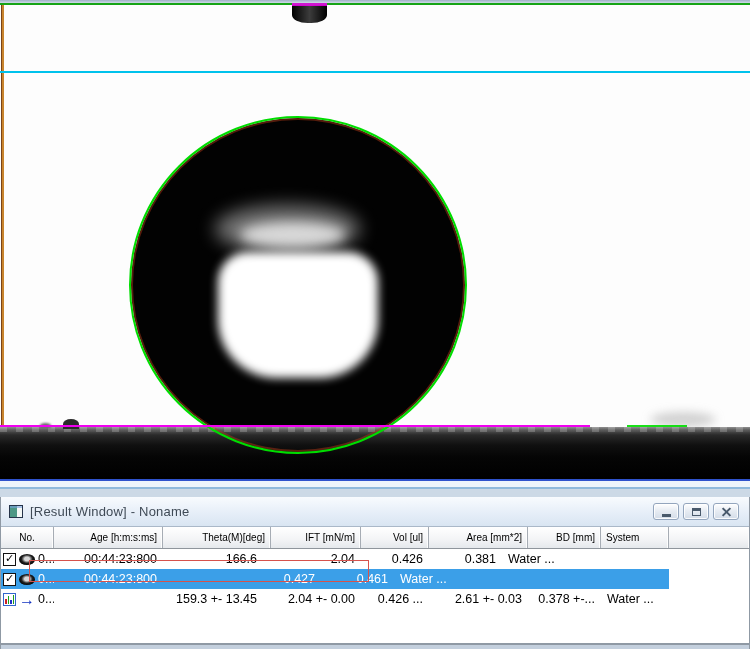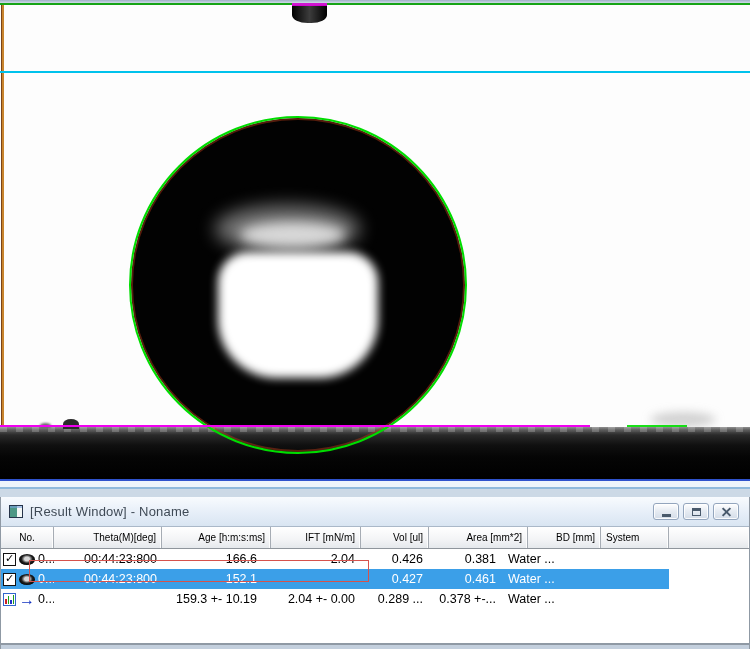--- a/index.html
+++ b/index.html
@@ -162,22 +162,22 @@
           </div>
         <div class="win-btn">
             <div class="glyph-close"></div>
           </div>
       </div>
     </div>
 
     <div class="table">
       <div class="thead">
         <div class="th col-no">No.</div>
+        <div class="th col-age">Age [h:m:s:ms]</div>
         <div class="th col-theta">Theta(M)[deg]</div>
-        <div class="th col-age">Age [h:m:s:ms]</div>
         <div class="th col-ift">IFT [mN/m]</div>
         <div class="th col-vol">Vol [ul]</div>
         <div class="th col-area">Area [mm*2]</div>
         <div class="th col-bd">BD [mm]</div>
         <div class="th col-system">System</div>
         <div class="th col-fill"></div>
       </div>
 
       <div class="tbody">
 
@@ -199,42 +199,42 @@
 
         <div class="tr selected">
           <div class="td col-no">
             <span class="checkbox">
                 <span class="check">✓</span>
               </span>
             <span class="drop-icon"></span>
             <span>0...</span>
           </div>
           <div class="td col-age">00:44:23:800</div>
-          <div class="td col-theta">152.1</div>
           <div class="td col-ift"></div>
           <div class="td col-vol">0.427</div>
           <div class="td col-bd">0.461</div>
           <div class="td col-system">Water ...</div>
         </div>
 
         <div class="tr">
           <div class="td col-no">
             <span class="stats-icon">
                 <i class="b1"></i>
                 <i class="b2"></i>
                 <i class="b3"></i>
                 <i class="b4"></i>
               </span>
             <span class="arrow-icon">→</span>
             <span>0...</span>
           </div>
           <div class="td col-age"></div>
-          <div class="td col-theta">159.3 +- 10.19</div>
+          <div class="td col-theta">159.3 +- 13.45</div>
           <div class="td col-ift">2.04 +- 0.00</div>
-          <div class="td col-vol">0.289 ...</div>
+          <div class="td col-vol">0.426 ...</div>
+          <div class="td col-area">2.61 +- 0.03</div>
           <div class="td col-bd">0.378 +-...</div>
           <div class="td col-system">Water ...</div>
         </div>
 
         <div class="highlight-box"></div>
       </div>
 
       <div class="table-empty"></div>
     </div>
 

